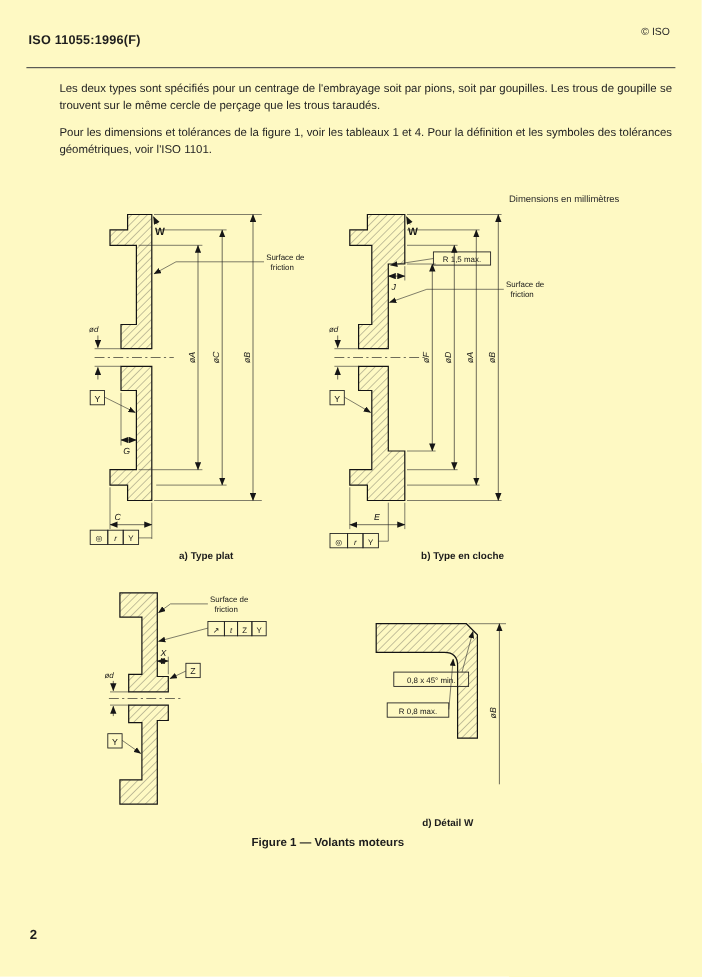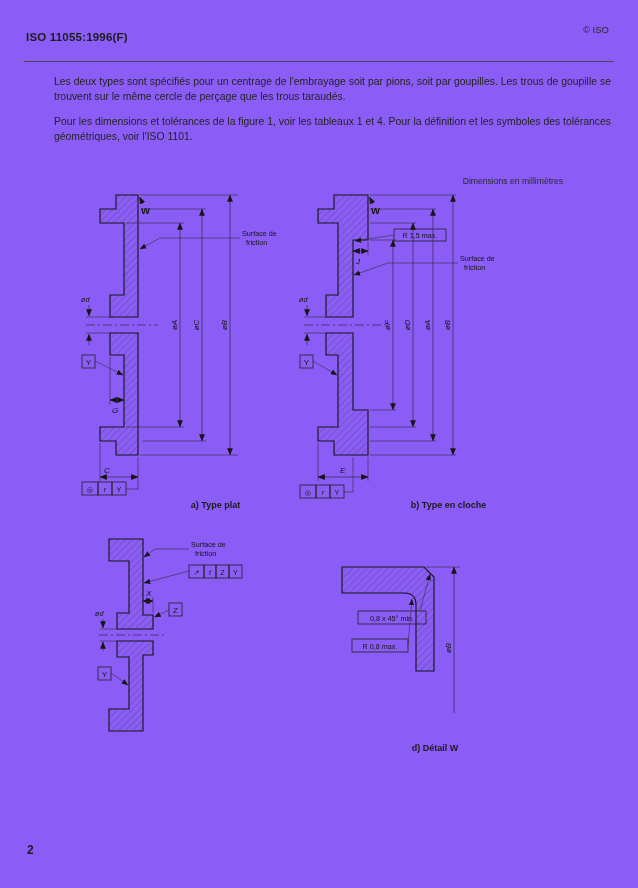--- a/index.html
+++ b/index.html
@@ -1,37 +1,37 @@
 <!DOCTYPE html>
 <html><head>
 <meta charset="utf-8">
 <style>
   * { margin:0; padding:0; box-sizing:border-box; }
   html,body { background:#ffffff; }
   .page {
-    position:relative; width:638px; height:888px; background:#8b5cf6;
+    position:relative; width:638px; height:888px; background:#fef9c3;
     font-family:"Liberation Sans", sans-serif; color:#1d1d1d; overflow:hidden;
   }
   .doc-number { position:absolute; left:26px; top:31px; font-size:11.5px; font-weight:bold; letter-spacing:.2px; }
   .copyright  { position:absolute; right:29px; top:24px; font-size:9.5px; color:#2a2a2a;margin-left:41px; }
   .header-rule{ position:absolute; left:24px; right:24px; top:61px; height:1px; background:#4a4a4a; }
   .body-text  { position:absolute; left:26px; right:27px; top:74px; font-size:10.4px; line-height:1.45; text-align:justify; color:#242424;margin-left:28px; }
   .body-text p + p { margin-top:10px; }
   .dims-note  { position:absolute; right:75px; top:176px; font-size:8.6px; color:#2a2a2a;text-align:right; }
   .fig-svg    { position:absolute; overflow:visible; }
   svg text    { font-family:"Liberation Sans", sans-serif; fill:#161616; font-size:8px; }
   svg .t7     { font-size:7.2px; }
   svg .ti     { font-style:italic; }
   svg .tb     { font-weight:bold; font-size:9.5px; }
   svg .part   { stroke:#141414; stroke-width:1.1; }
   svg .thin   { stroke:#2b2b2b; stroke-width:0.55; fill:none; }
   svg .dim    { stroke:#222222; stroke-width:0.6; fill:none; }
   svg .center { stroke:#222222; stroke-width:0.6; fill:none; stroke-dasharray:9 3 2 3; }
   svg .box    { fill:none; stroke:#222222; stroke-width:0.8; }
-  .sub-caption{ position:absolute; font-size:9px; font-weight:bold; text-align:center; color:#1b1b1b;margin-left:28px; }
+  .sub-caption{ position:absolute; font-size:9px; font-weight:bold; text-align:center; color:#1b1b1b; }
   .figure-caption { position:absolute; left:0; width:596px; top:760px; text-align:center; font-size:10.5px; font-weight:bold; }
   .page-number{ position:absolute; left:27px; top:843px; font-size:12px; font-weight:bold; }
 </style>
 </head>
 <body>
 
 <div class="page">
 
   <div class="doc-number">ISO 11055:1996(F)</div>
   <div class="copyright">© ISO</div>
@@ -305,16 +305,17 @@
     </g>
 
     <g>
       <line class="thin" x1="94" y1="14" x2="128" y2="14"></line>
       <line class="dim" x1="122" y1="14" x2="122" y2="160" marker-start="url(#aD)"></line>
       <text class="ti" transform="translate(119 95) rotate(-90)" text-anchor="middle">øB</text>
     </g>
   </svg>
   <div class="sub-caption" style="left:332px; top:743px; width:150px;">d) Détail W</div>
 
+  <div class="figure-caption">Figure 1 — Volants moteurs</div>
 
   <div class="page-number">2</div>
 
 </div>
 
 </body></html>

